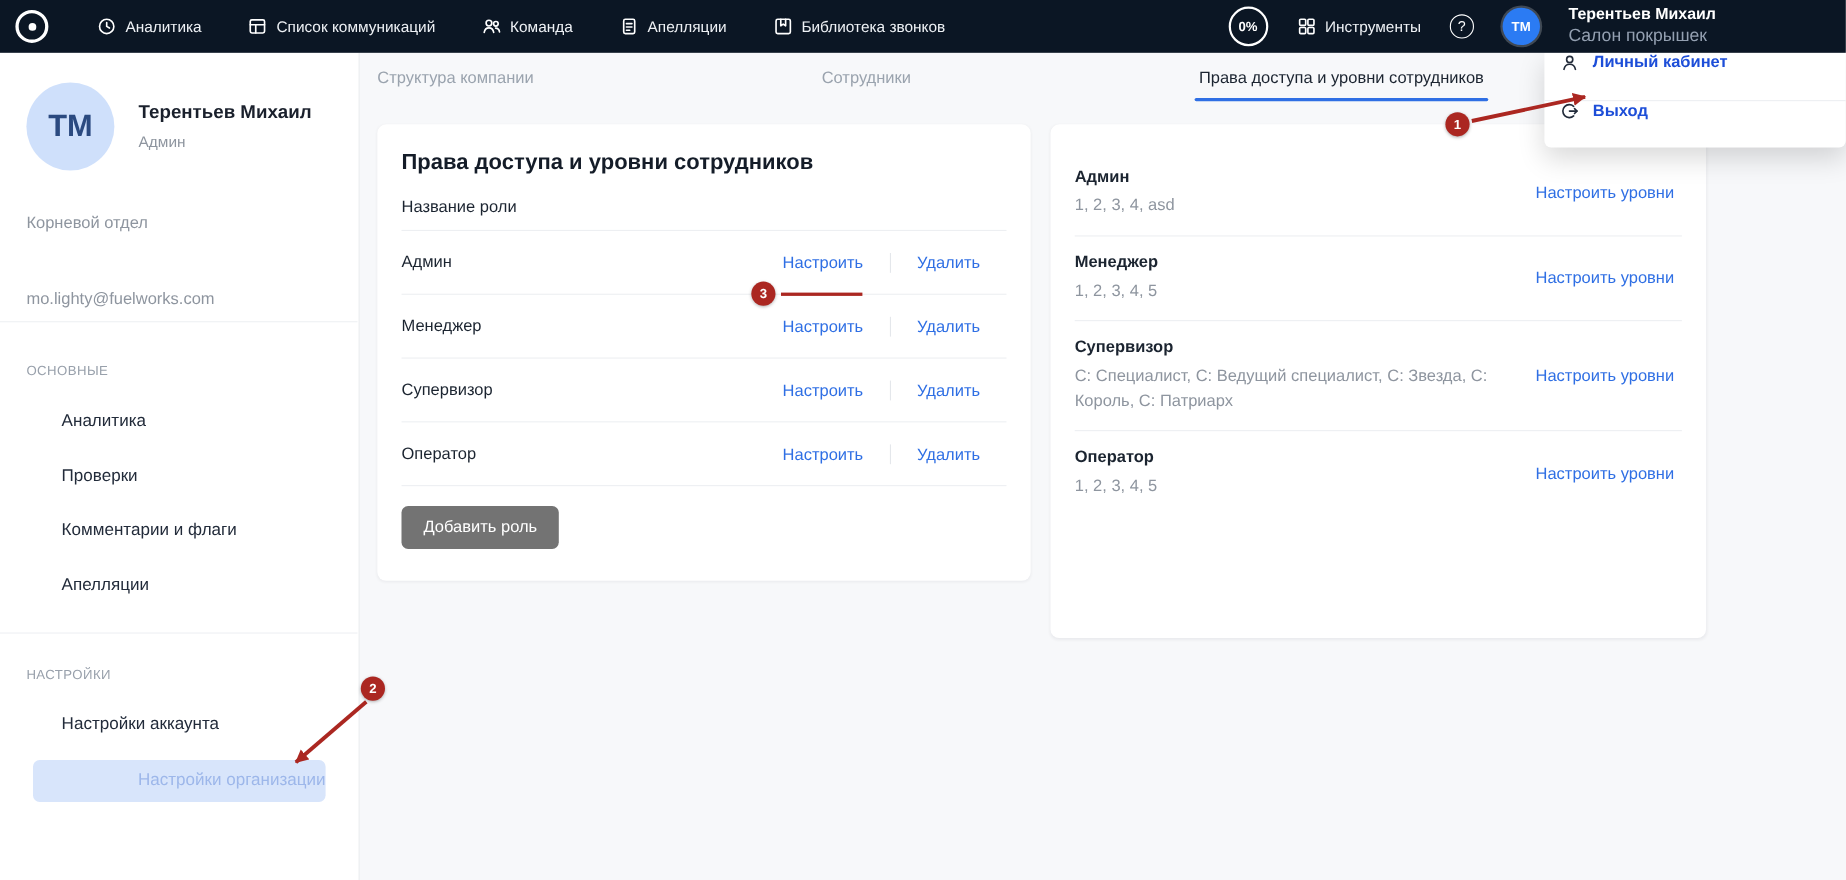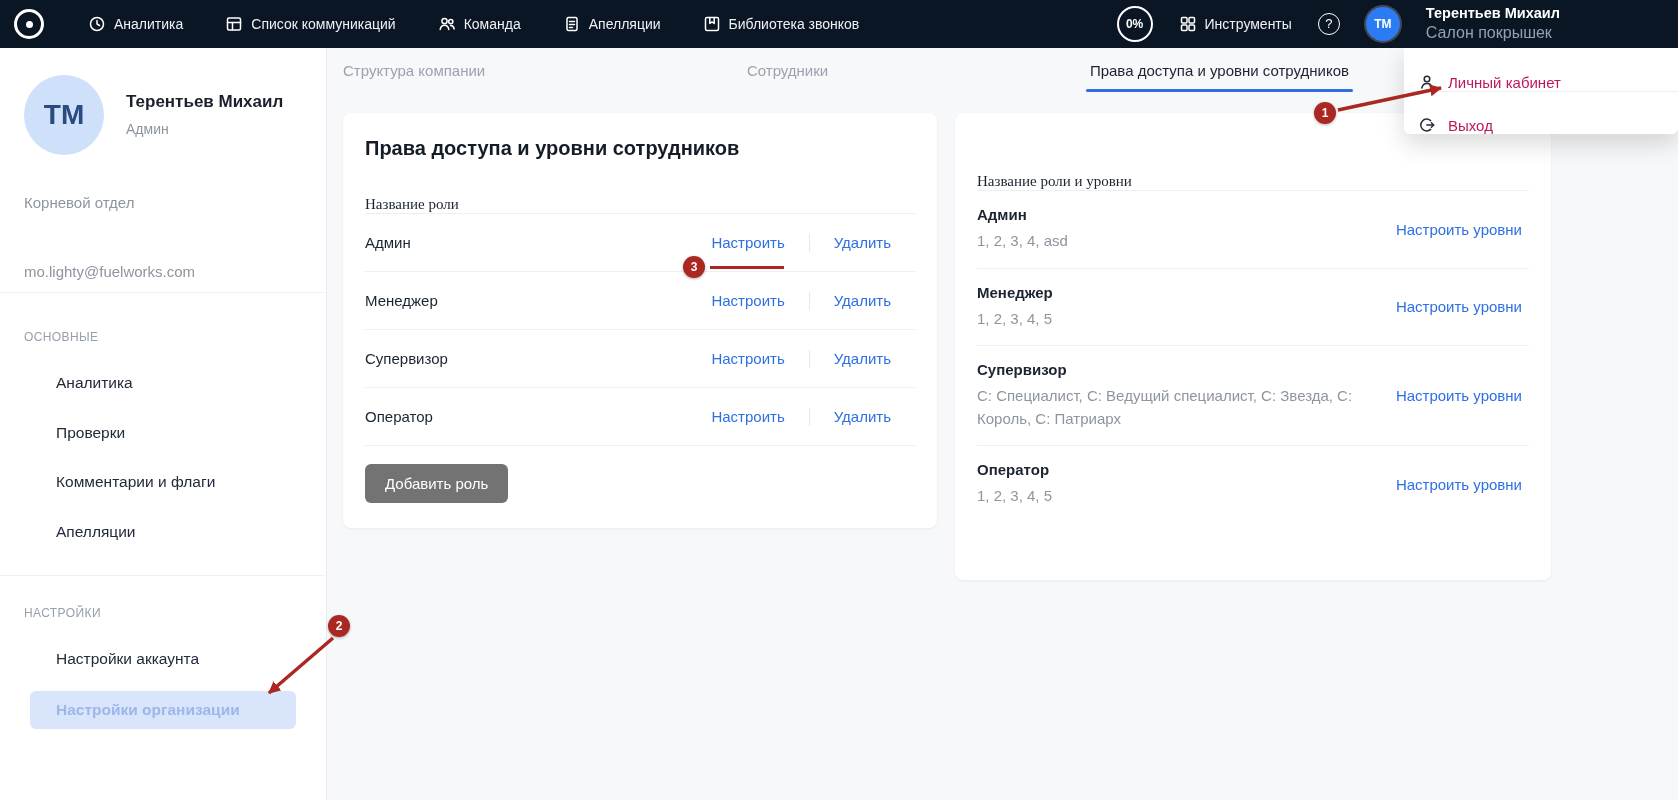--- a/index.html
+++ b/index.html
@@ -23,60 +23,60 @@
   .topbar-avatar { width:34px; height:34px; border-radius:50%; background:#2b7bf3; color:#fff; font-weight:bold;
                    font-size:12px; display:flex; align-items:center; justify-content:center; cursor:pointer;
                    box-shadow:0 0 0 2px rgba(255,255,255,.22); }
   .topbar-user { cursor:pointer; }
   .topbar-user-name { color:#fff; font-size:14.5px; font-weight:bold; line-height:1.3; }
   .topbar-user-company { color:#94a0b1; font-size:16px; line-height:1.3; }
 
   
   .user-dropdown { position:absolute; top:48px; left:1404px; width:274px; background:#fff; z-index:25;
                    box-shadow:0 10px 24px rgba(0,0,0,.15); border-radius:0 0 6px 6px; }
-  .dropdown-item { height:43px; display:flex; align-items:flex-end; gap:12px; padding:0 14px;
-                   font-size:15px; color:#be185d; cursor:pointer; }
+  .dropdown-item { height:43px; display:flex; align-items:flex-start; gap:12px; padding:0 14px;
+                   font-size:15px; color:#1d4ed8; cursor:pointer;font-weight:bold; }
   .dropdown-item.with-divider { border-top:1px solid #edeff2; }
   .dd-ic { width:18px; height:18px; stroke:#222b3a; fill:none; stroke-width:1.5; stroke-linecap:round; stroke-linejoin:round; flex:0 0 auto; }
 
   
   .sidebar { position:absolute; top:48px; left:0; width:327px; height:752px; background:#fff;
              border-right:1px solid #e9ebee; z-index:10; }
   .profile-avatar { position:absolute; left:24px; top:27px; width:80px; height:80px; border-radius:50%;
                     background:#cfe0fb; color:#2b4a80; font-size:28px; font-weight:bold;
                     display:flex; align-items:center; justify-content:center; }
   .profile-name { position:absolute; left:126px; top:44px; font-size:17px; font-weight:bold; color:#1a202c; }
   .profile-role { position:absolute; left:126px; top:73px; font-size:14px; color:#8e959f; }
   .profile-dept { position:absolute; left:24px; top:146px; font-size:15px; color:#8e959f; }
   .profile-email { position:absolute; left:24px; top:189px; font-size:15px; color:#8e959f;margin-top:26px; }
   .side-divider { position:absolute; left:0; right:1px; height:1px; background:#eef0f3; }
   .section-title { position:absolute; left:24px; font-size:12px; color:#98a0ab; letter-spacing:.4px; }
   .side-item { position:absolute; left:56px; font-size:15.5px; color:#222b3a; font-weight:500; cursor:pointer; white-space:nowrap; }
   .side-item-active { position:absolute; left:30px; top:643px; width:266px; height:38px; border-radius:6px;
-                      background:#d8e5fb; color:#9db7ea; font-size:15.5px; font-weight:700;
-                      line-height:38px; padding-left:26px; cursor:pointer; white-space:nowrap; }
+                      background:#d8e5fb; color:#9db7ea; font-size:15.5px; font-weight:400;
+                      line-height:38px; padding-left:26px; cursor:pointer; white-space:nowrap;text-align:right; }
 
   
   .main { position:absolute; left:327px; top:48px; width:1351px; height:752px; background:#f7f8fa; }
   .tabbar { position:absolute; left:16px; top:0; width:1006px; height:44px; display:flex;
             justify-content:space-between; align-items:center; }
   .tab { position:relative; height:100%; display:flex; align-items:center; font-size:15px; color:#9aa3ae;
          cursor:pointer; white-space:nowrap; }
   .tab.active { color:#1b2430; }
   .tab-underline { position:absolute; left:-4px; right:-4px; bottom:0; height:3px; background:#2f6fe4; border-radius:2px; }
 
   .card { position:absolute; background:#fff; border-radius:8px; box-shadow:0 1px 3px rgba(16,24,40,.06); }
   .card-roles { left:16px; top:65px; width:594px; height:415px; padding:24px 22px 0; }
   .card-levels { left:628px; top:65px; width:596px; height:467px; padding:24px 22px 0; }
   .card-title { font-size:20px; font-weight:bold; color:#141c28; }
-  .col-head { margin-top:36px; padding-bottom:0; border-bottom:1px solid #edeff2; font-size:15px; color:#1b2430;font-family:Liberation Serif, serif; }
+  .col-head { margin-top:20px; padding-bottom:12px; border-bottom:1px solid #edeff2; font-size:15px; color:#1b2430; }
 
   .role-row { height:58px; display:flex; align-items:center; justify-content:space-between; border-bottom:1px solid #edeff2; }
   .role-name { font-size:15px; color:#1b2430; }
-  .role-actions { display:flex; align-items:center; margin-right:24px; }
+  .role-actions { display:flex; align-items:flex-end; margin-right:24px; }
   .link { font-size:15px; color:#2f6fe4; cursor:pointer; white-space:nowrap; }
   .action-sep { width:1px; height:18px; background:#e4e7eb; margin:0 24px; }
   .add-role-btn { margin-top:18px; display:inline-block; background:#737373; color:#fff; font-size:15px;
                   padding:11px 20px; border-radius:6px; border:none; cursor:pointer;
                   font-family:"Liberation Sans", sans-serif; }
 
   .levels-row { display:flex; justify-content:space-between; padding:15px 0; border-bottom:1px solid #edeff2; }
   .levels-row.last { border-bottom:none; }
   .levels-left { max-width:390px; }
   .levels-name { font-size:15px; font-weight:bold; color:#1b2430; margin-bottom:7px; }
@@ -258,21 +258,20 @@
         <span class="link">Настроить</span>
         <span class="action-sep"></span>
         <span class="link">Удалить</span>
       </span>
     </div>
 
     <button class="add-role-btn">Добавить роль</button>
   </section>
 
   <section class="card card-levels">
-    <div class="col-head">Название роли и уровни</div>
 
     <div class="levels-row">
       <div class="levels-left">
         <div class="levels-name">Админ</div>
         <div class="levels-values">1, 2, 3, 4, asd</div>
       </div>
       <span class="link levels-link">Настроить уровни</span>
     </div>
     <div class="levels-row">
       <div class="levels-left">

